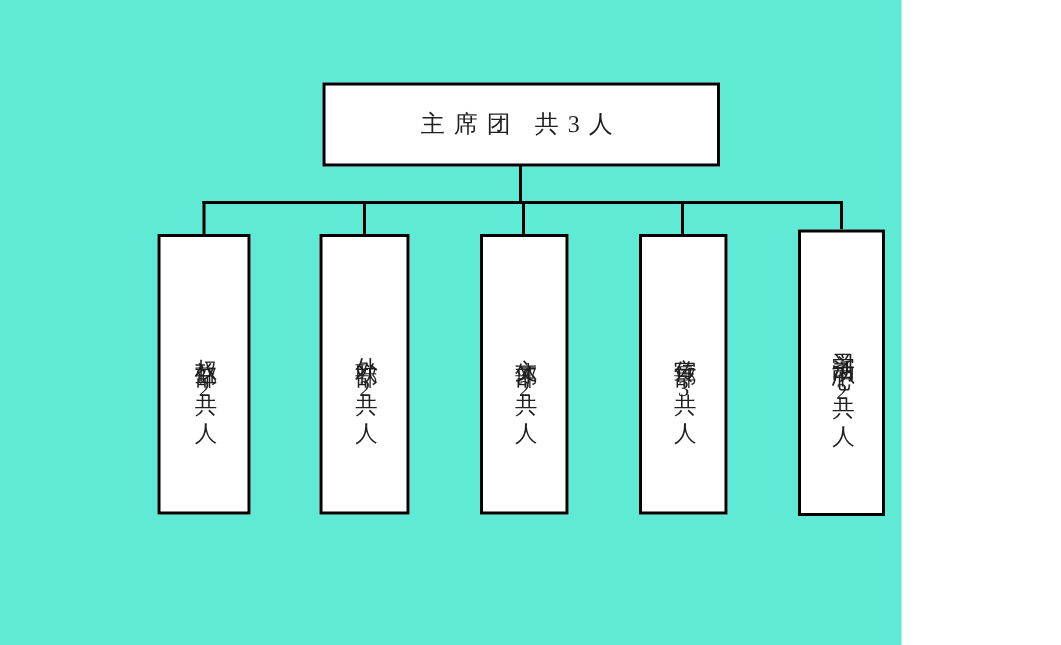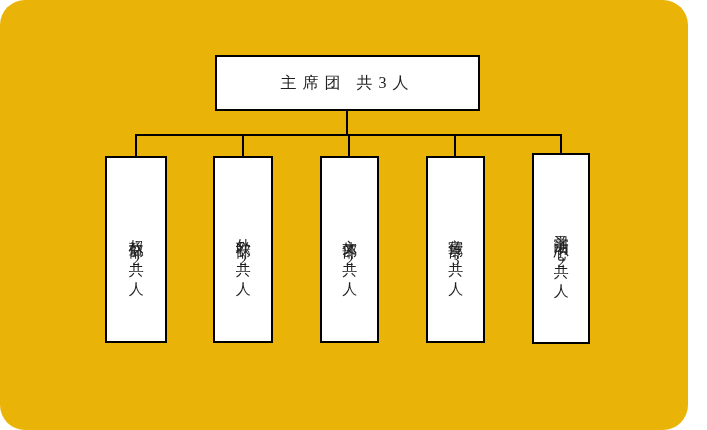--- a/index.html
+++ b/index.html
@@ -2,27 +2,26 @@
 <html><head>
 <meta charset="utf-8">
 <style>
   html, body {
     margin: 0;
     padding: 0;
     background: #ffffff;
   }
   .canvas {
     position: relative;
-    width: 688px;
+    width: 601px;
     height: 430px;
-    background: #eab308;
+    background: #5eead4;
     overflow: hidden;
     font-family: "Liberation Serif", "DejaVu Serif", serif;
     color: #1f1f1f;
-    border-radius: 25px;
   }
   .box {
     position: absolute;
     box-sizing: border-box;
     border: 2px solid #000000;
     background: #ffffff;
     display: flex;
     align-items: center;
     justify-content: center;
   }

